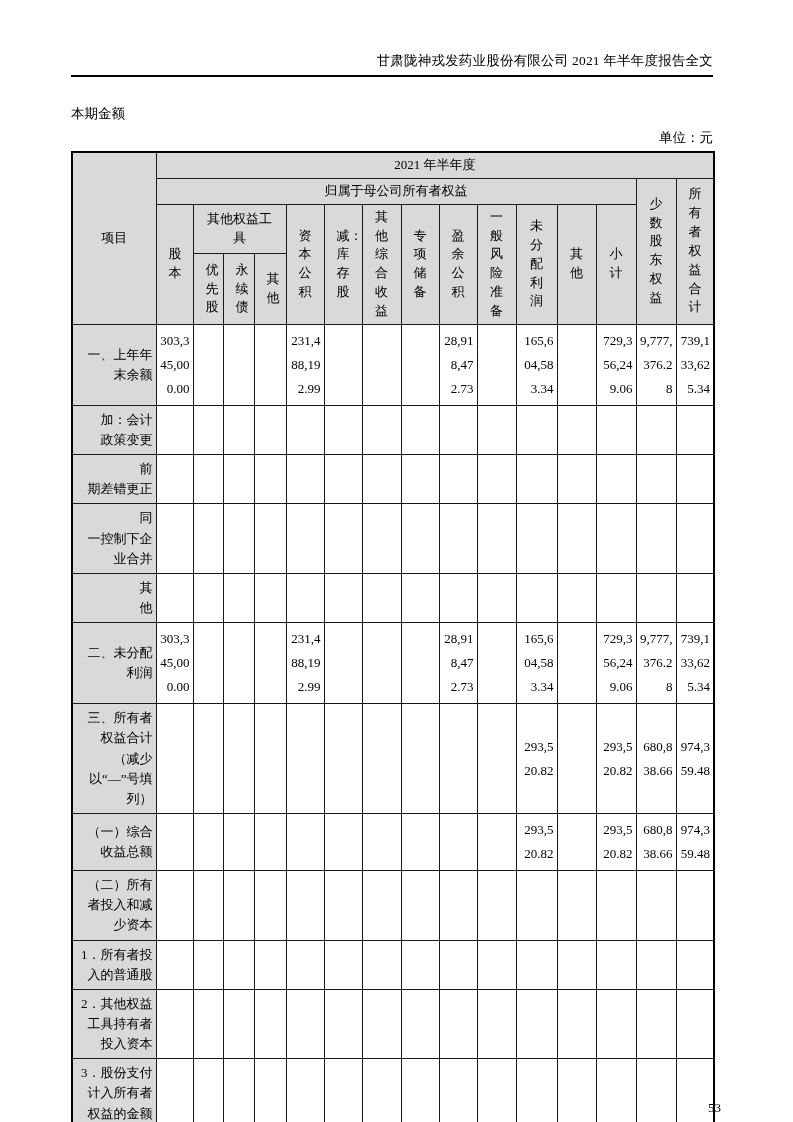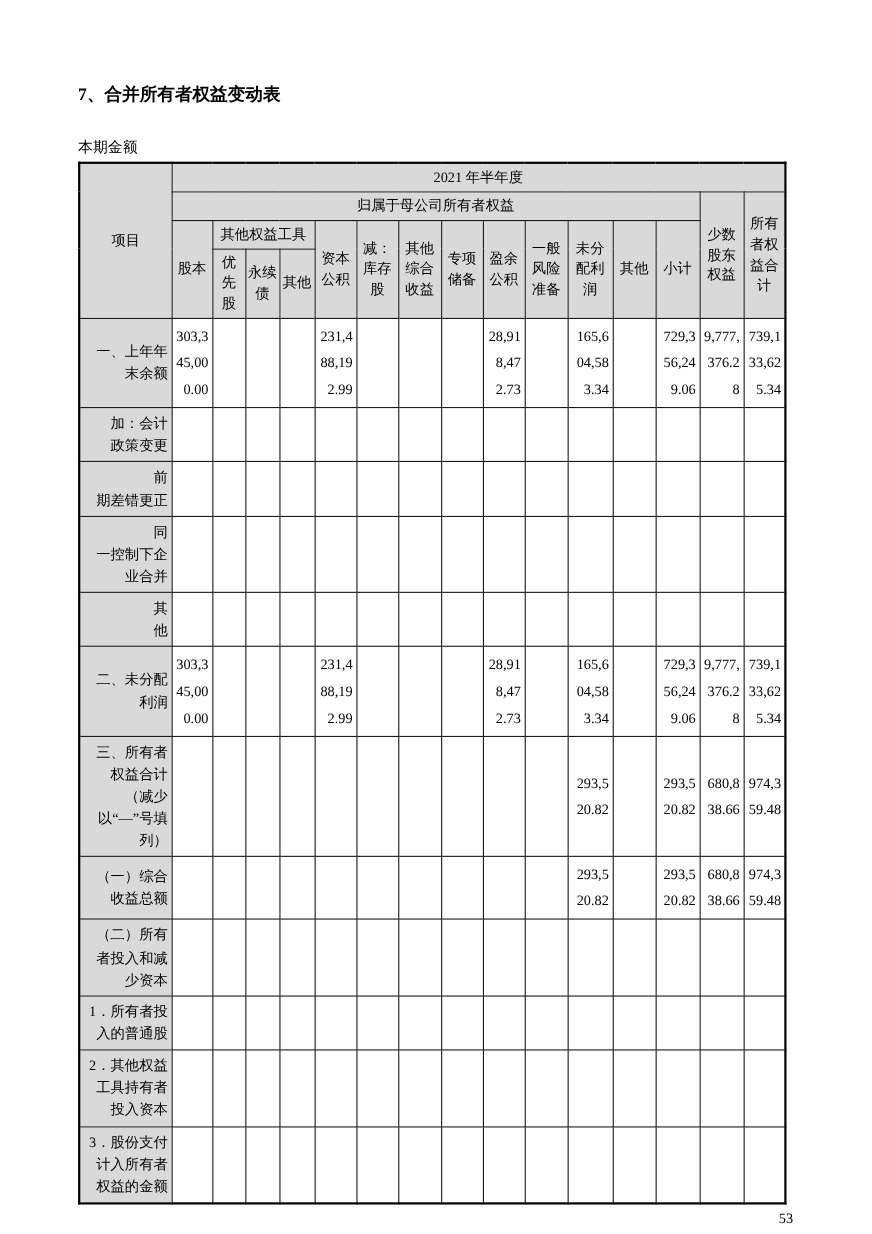--- a/index.html
+++ b/index.html
@@ -20,42 +20,45 @@
 
   table.equity {
     border-collapse:collapse; table-layout:fixed; width:642px;
     margin-top:4px; border:2px solid #000;
   }
   table.equity th, table.equity td {
     border:1px solid #1a1a1a; vertical-align:middle; overflow:hidden;
   }
   table.equity th {
     background:#d9d9d9; font-weight:normal; font-size:13px; text-align:center;
-    padding:3px 2px; line-height:1.45; word-break:break-all;
+    padding:3px 12px; line-height:1.45; word-break:break-all;
   }
   td.label-cell {
     background:#d9d9d9; font-size:13px; text-align:right;
     padding:4px 3px; line-height:1.55; word-break:break-all;
   }
   td.value-cell {
     background:#fff; font-size:13px; text-align:right;
     padding:4px 3px; line-height:1.85; word-break:break-all;
   }
   .page-number { position:absolute; top:1100px; right:72px; font-size:13px; }
 </style>
 </head>
 <body>
 
 <div class="page">
 
-
-  <div class="section-title">7、合并所有者权益变动表</div>
+  <div class="running-header">
+    <span>甘肃陇神戎发药业股份有限公司 2021 年半年度报告全文</span>
+  </div>
+
 
   <div class="subtitle">本期金额</div>
 
+  <div class="unit-line">单位：元</div>
 
   <table class="equity">
     <colgroup>
       <col style="width:84px">
         <col style="width:37px">
         <col style="width:30px">
         <col style="width:31px">
       <col style="width:32px">
         <col style="width:38px">
         <col style="width:38px">

